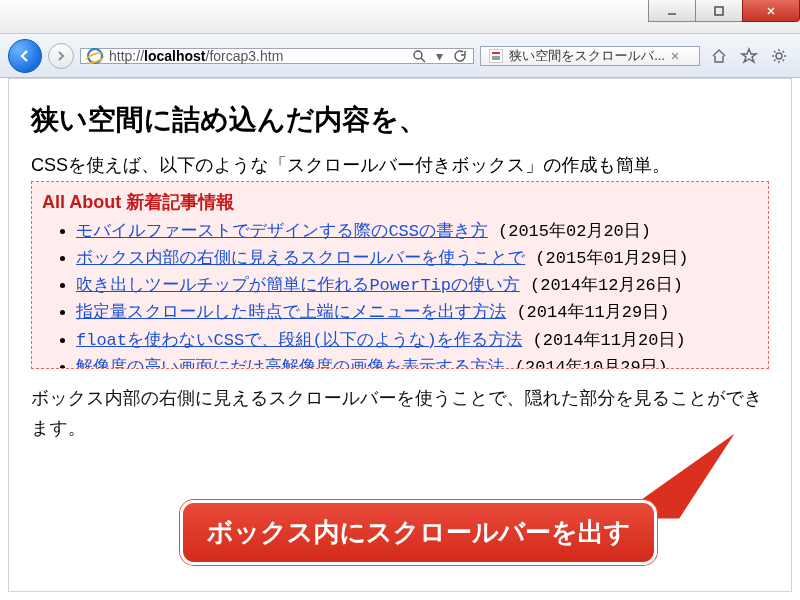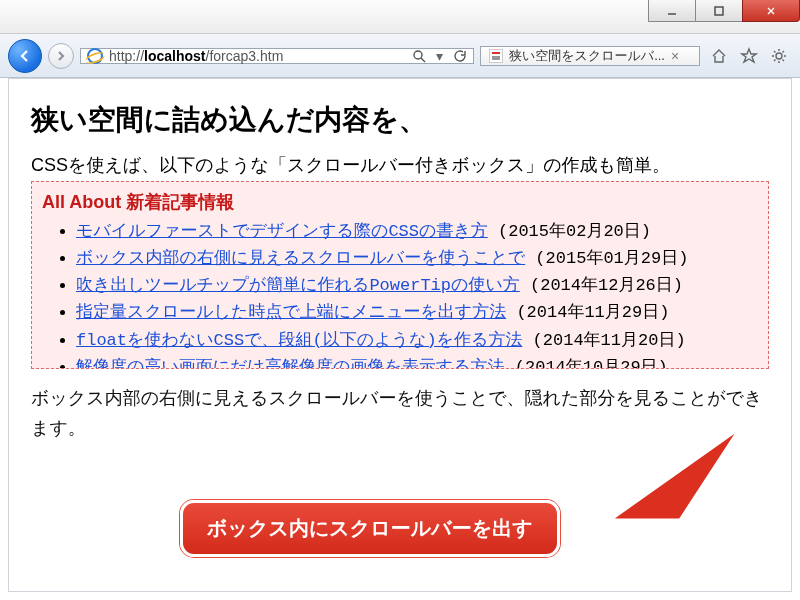--- a/index.html
+++ b/index.html
@@ -147,21 +147,21 @@
     line-height:1.7;
     color:#111;
   }
   
   .callout {
     position:absolute;
     left:180px;
     top:500px;
     background:linear-gradient(#e94a3a,#d32a1a);
     color:#fff;
-    font-size:20px;
+    font-size:26px;
     font-weight:bold;
     padding:12px 24px;
     border-radius:14px;
     border:3px solid #fff;
     box-shadow:0 0 0 1px #e94a3a;
     z-index:50;
   }
   .callout-tail{
     position:absolute;
     left:670px;

